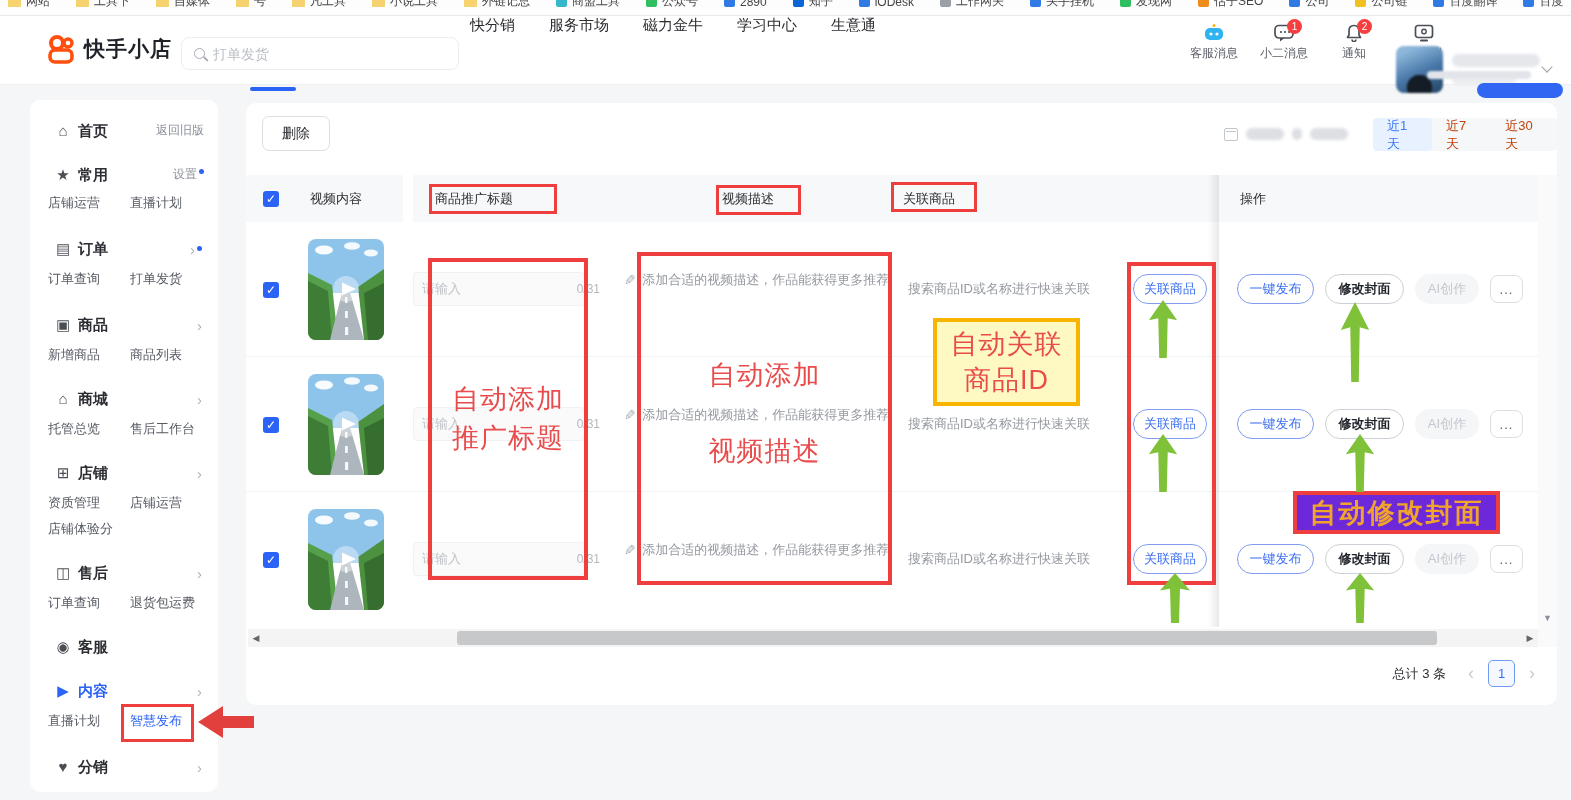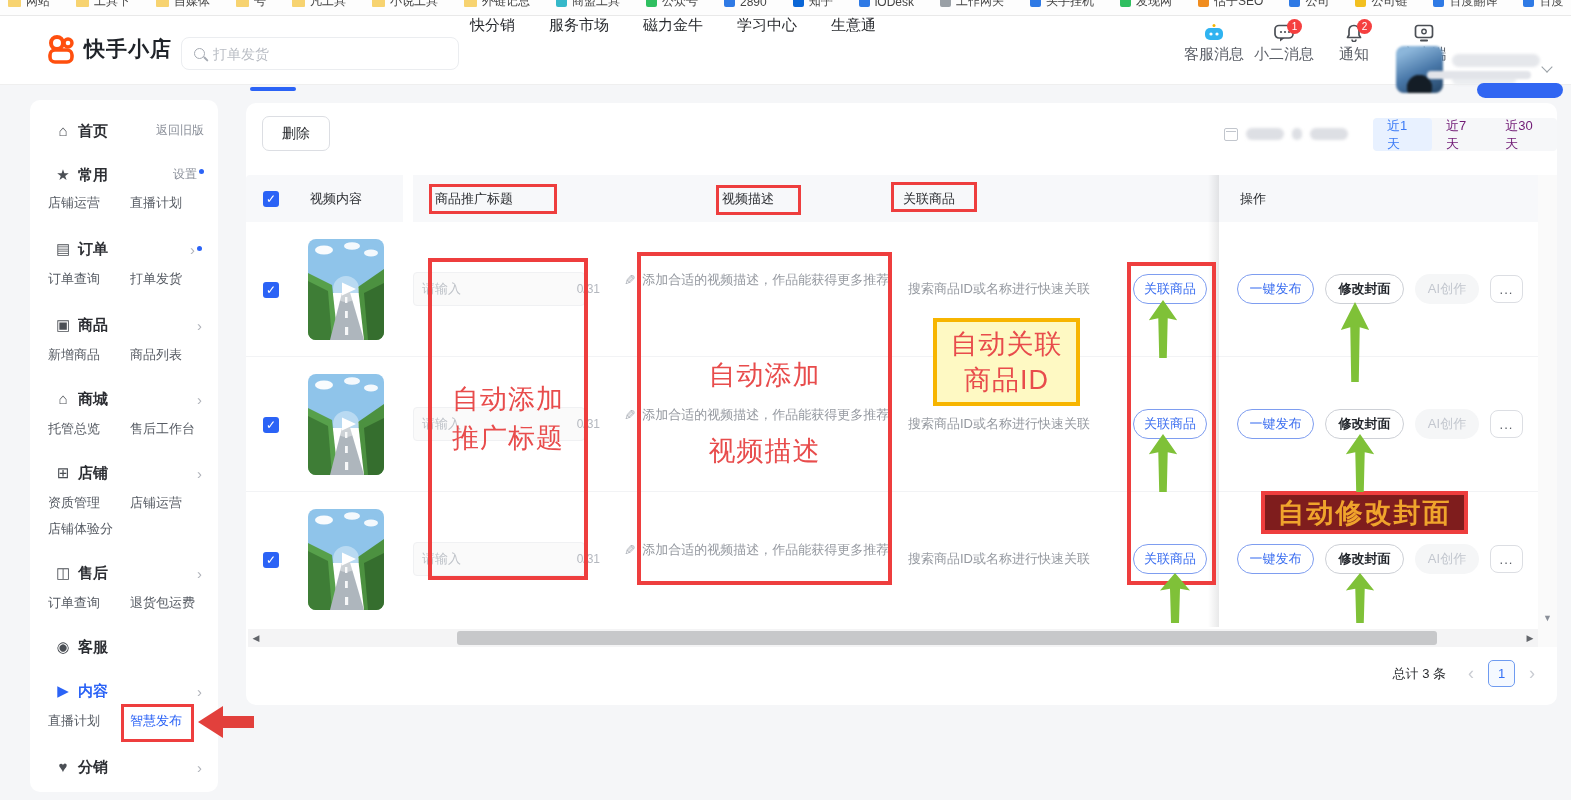--- a/index.html
+++ b/index.html
@@ -24,21 +24,21 @@
   .hsearch { position:absolute; left:181px; top:21px; width:278px; height:33px; border:1px solid #ebedf0; background:#fff; border-radius:8px; display:flex; align-items:center; padding:0 12px; gap:8px; }
   .hsearch input { border:none; outline:none; font-size:14px; color:#333; width:100%; background:transparent; font-family:inherit; }
   .hsearch input::placeholder { color:#b9bdc4; }
   .mag { width:11px; height:11px; border:1.6px solid #a6abb3; border-radius:50%; position:relative; flex:none; }
   .mag::after { content:""; position:absolute; width:6px; height:1.6px; background:#a6abb3; transform:rotate(45deg); right:-5px; bottom:-2px; border-radius:1px; }
   .hnav { position:absolute; left:470px; top:0; height:69px; display:flex; gap:34px; }
   .hnav span { font-size:15px; color:#2a2c30; font-weight:500; cursor:pointer; }
   .quick { position:absolute; left:1190px; top:8px; display:flex; gap:22px; }
   .q-item { width:48px; display:flex; flex-direction:column; align-items:center; gap:3px; position:relative; cursor:pointer; }
   .q-item svg { display:block; }
-  .q-label { font-size:15px; color:#5a5e66; white-space:nowrap; }
+  .q-label { font-size:12px; color:#5a5e66; white-space:nowrap; }
   .badge { position:absolute; top:-5px; right:6px; min-width:15px; height:15px; border-radius:8px; background:#f53f3f; color:#fff; font-size:10px; line-height:15px; text-align:center; padding:0 3px; }
   .avatar { position:absolute; left:1396px; top:30px; width:47px; height:47px; border-radius:8px; background:
       radial-gradient(circle at 50% 88%, #141d26 26%, rgba(0,0,0,0) 27%),
       linear-gradient(155deg,#8cb6da 15%,#4877a8 55%,#2b4e72 90%); filter:blur(1.2px); }
   .name-blur1 { position:absolute; left:1452px; top:38px; width:88px; height:13px; background:#e5e7eb; border-radius:7px; filter:blur(1.5px); }
   .name-blur2 { position:absolute; left:1452px; top:58px; width:64px; height:11px; background:#ebedf0; border-radius:6px; filter:blur(1.5px); }
   .hcaret { position:absolute; left:1543px; top:47px; width:8px; height:8px; border-right:1.5px solid #9aa0a6; border-bottom:1.5px solid #9aa0a6; transform:rotate(45deg); }
 
   
   .sidebar { position:absolute; left:30px; top:100px; width:188px; height:692px; background:#fff; border-radius:10px; }
@@ -64,21 +64,21 @@
   .del-btn { position:absolute; left:16px; top:13px; width:68px; height:35px; background:#fff; border:1px solid #dcdee3; border-radius:7px; font-size:14px; color:#2a2c30; }
   .tsearch { position:absolute; left:102px; top:14px; width:252px; height:33px; border:1px solid #e3e5e9; border-radius:4px; display:flex; align-items:center; padding:0 10px; gap:8px; }
   .tsearch input { border:none; outline:none; width:100%; font-size:13px; color:#333; background:transparent; font-family:inherit; }
   .tsearch input::placeholder { color:#b9bdc4; }
   .tsearch .mag { margin-left:auto; }
   .daterange { position:absolute; left:978px; top:18px; width:142px; height:26px; display:flex; align-items:center; gap:8px; cursor:pointer; }
   .cal { width:14px; height:13px; border:1.5px solid #c2c6cd; border-radius:2px; position:relative; flex:none; }
   .cal::before { content:""; position:absolute; left:1px; right:1px; top:2px; height:1.5px; background:#c2c6cd; }
   .dblur { height:12px; background:#dddfe4; border-radius:6px; filter:blur(1.5px); }
   .seg { position:absolute; left:1127px; top:15px; height:33px; display:flex; background:#f6f7f9; border-radius:4px; overflow:hidden; }
-  .seg div { padding:0 14px; display:flex; align-items:center; font-size:13px; color:#701a75; cursor:pointer; }
+  .seg div { padding:0 14px; display:flex; align-items:center; font-size:13px; color:#c2410c; cursor:pointer; }
   .seg div.on { background:#e8f1ff; color:#3c7bf6; border-radius:4px; }
 
   
   .thead { position:absolute; left:0; top:72px; width:1311px; height:47px; background:#f7f8fa; border-radius:4px 4px 0 0; }
   .th { position:absolute; top:0; height:47px; display:flex; align-items:center; font-size:13px; color:#2a2c30; font-weight:500; }
   .gap-strip { position:absolute; left:157px; top:72px; width:10px; height:452px; background:#fff; }
   .col-shadow { position:absolute; left:962px; top:72px; width:11px; height:452px; background:linear-gradient(to right, rgba(31,35,41,0), rgba(31,35,41,.10)); }
   .trow { position:absolute; left:0; width:1311px; height:135px; border-bottom:1px solid #f2f3f5; }
   .cell { position:absolute; display:flex; align-items:center; }
   .cbx { width:16px; height:16px; background:#2b63f6; border-radius:3px; color:#fff; font-size:12px; line-height:16px; text-align:center; cursor:pointer; }
@@ -107,21 +107,21 @@
   .pg-total { font-size:13px; color:#2a2c30; margin-right:8px; }
   .pg-nav { font-size:18px; color:#c9ccd2; cursor:default; padding:0 4px; }
   .pg-page { width:27px; height:27px; border:1px solid #6f9bf0; border-radius:5px; color:#3470f5; background:#f5f9ff; font-size:13px; display:flex; align-items:center; justify-content:center; cursor:pointer; }
 
   
   .ann { position:absolute; pointer-events:none; }
   .rbox { border:4px solid #ee3e3e; }
   .rbox3 { border:3px solid #ee3e3e; }
   .ann-note { color:#e84c4c; font-size:27px; font-weight:500; text-align:center; line-height:39px; letter-spacing:1px; white-space:nowrap; }
   .ybox { border:4px solid #f7b500; background:#fef9c3; display:flex; flex-direction:column; align-items:center; justify-content:center; }
-  .coverbox { border:4px solid #ee3e3e; background:#7f1d1d; display:flex; align-items:center; justify-content:center; }
+  .coverbox { border:4px solid #ee3e3e; background:#6d28d9; display:flex; align-items:center; justify-content:center;margin-left:32px; }
   .cover-note { color:#f0a42c; font-size:27px; font-weight:bold; letter-spacing:2px; white-space:nowrap; }
   .ga { position:absolute; pointer-events:none; }
 </style>
 </head>
 <body>
 
 <div id="app">
 
   <div class="bookmarks">
     <div class="bm-row">

